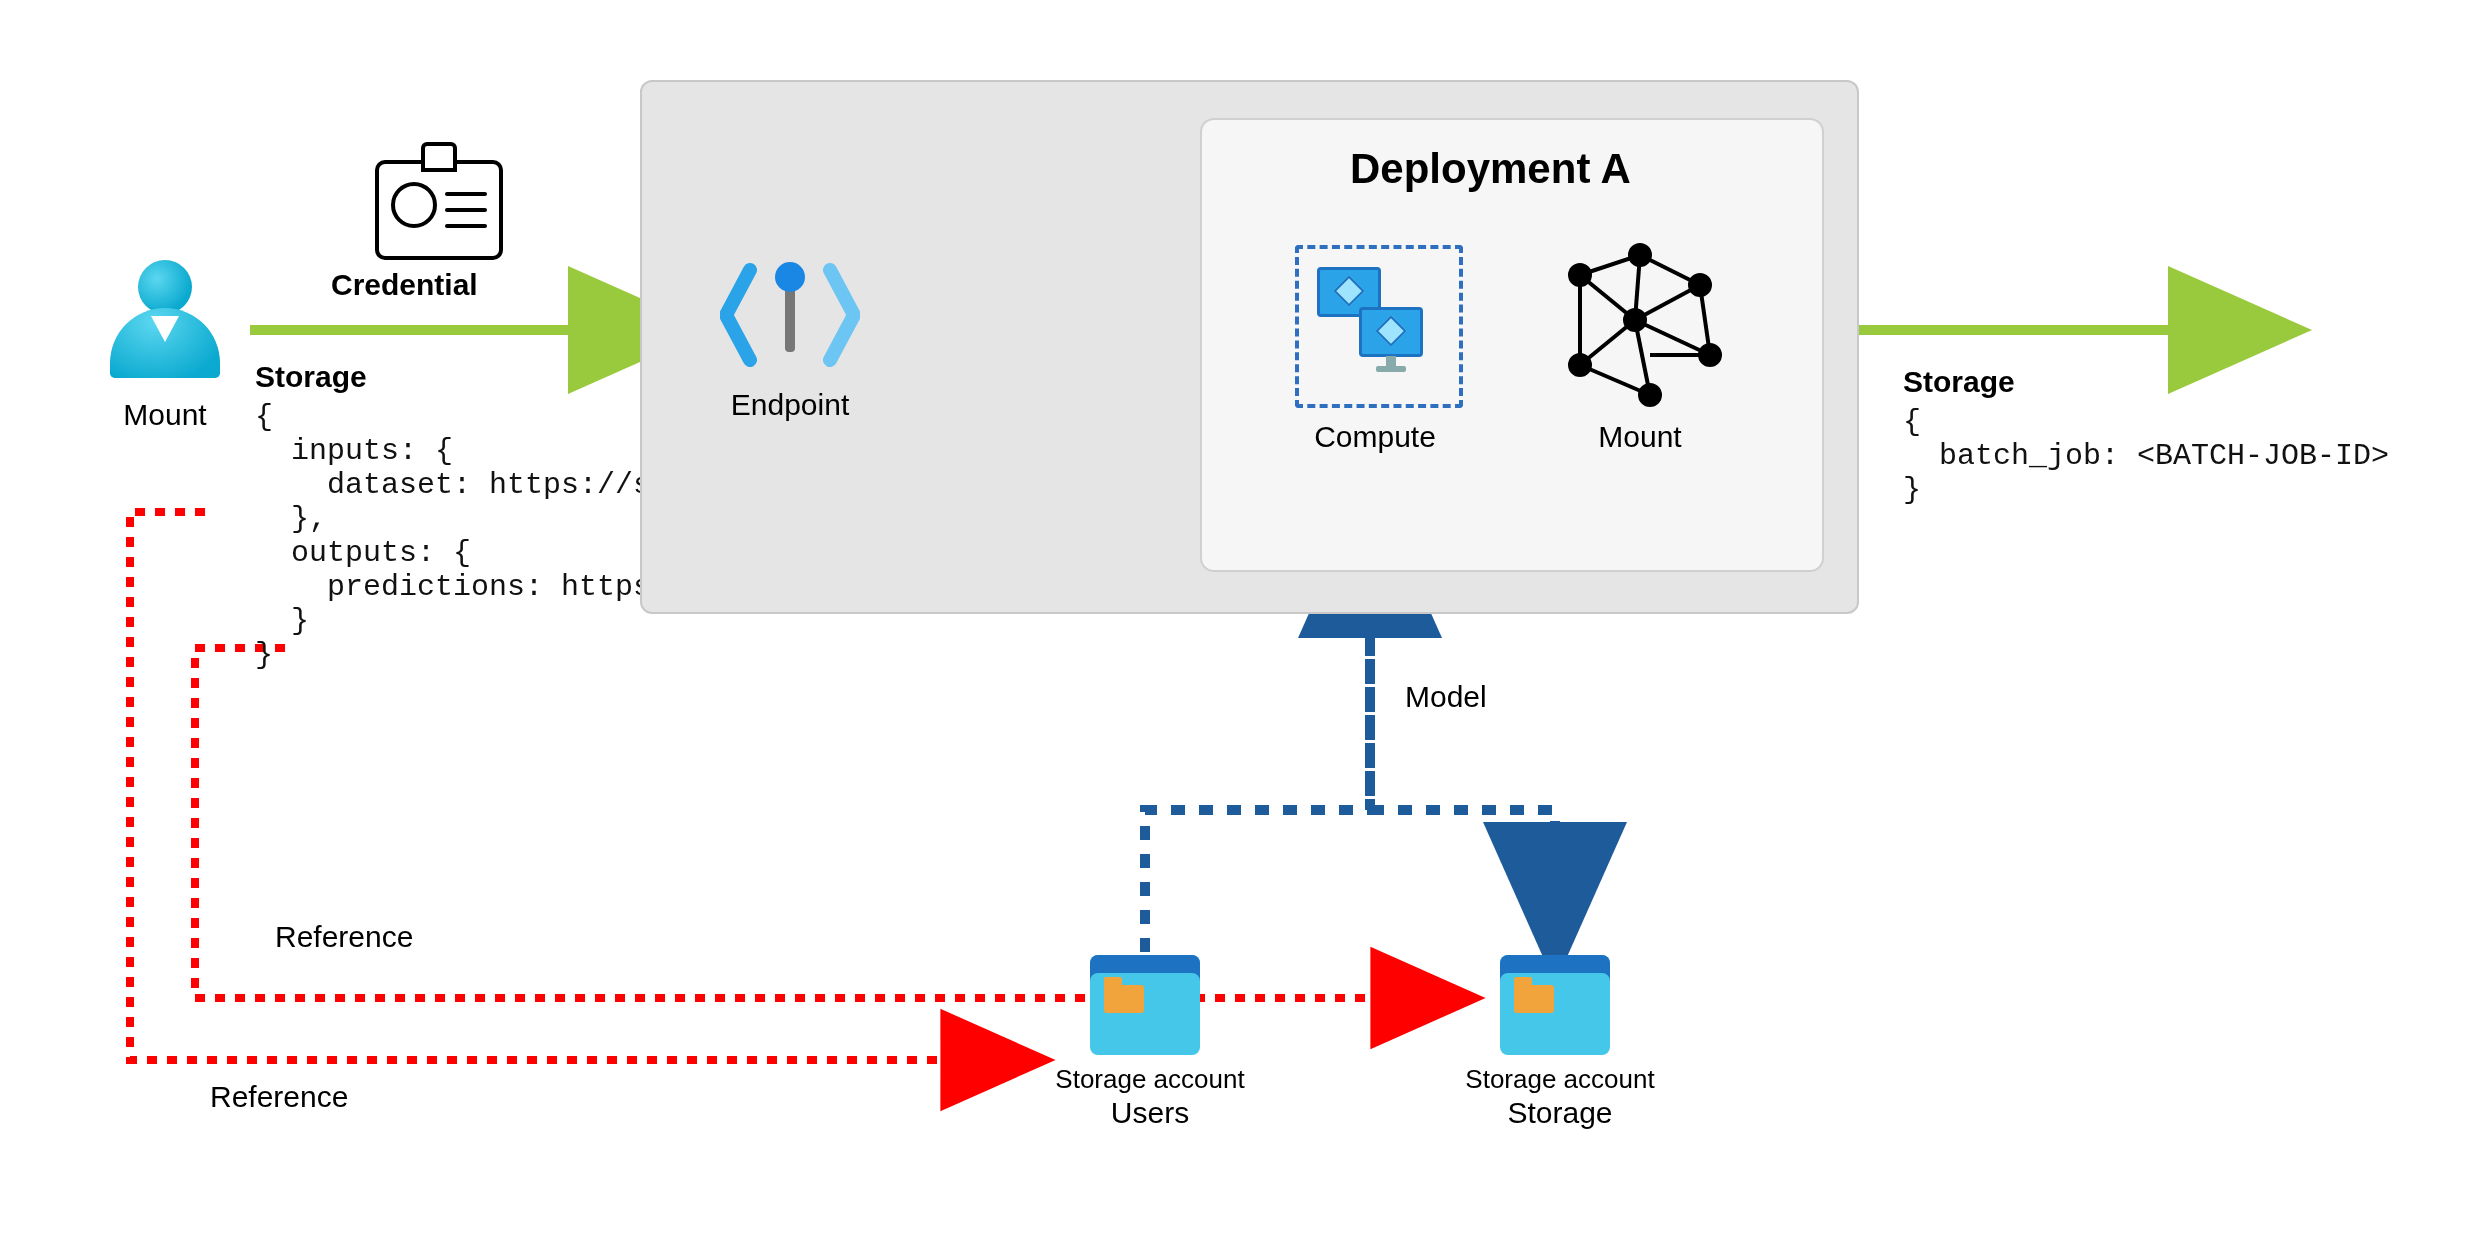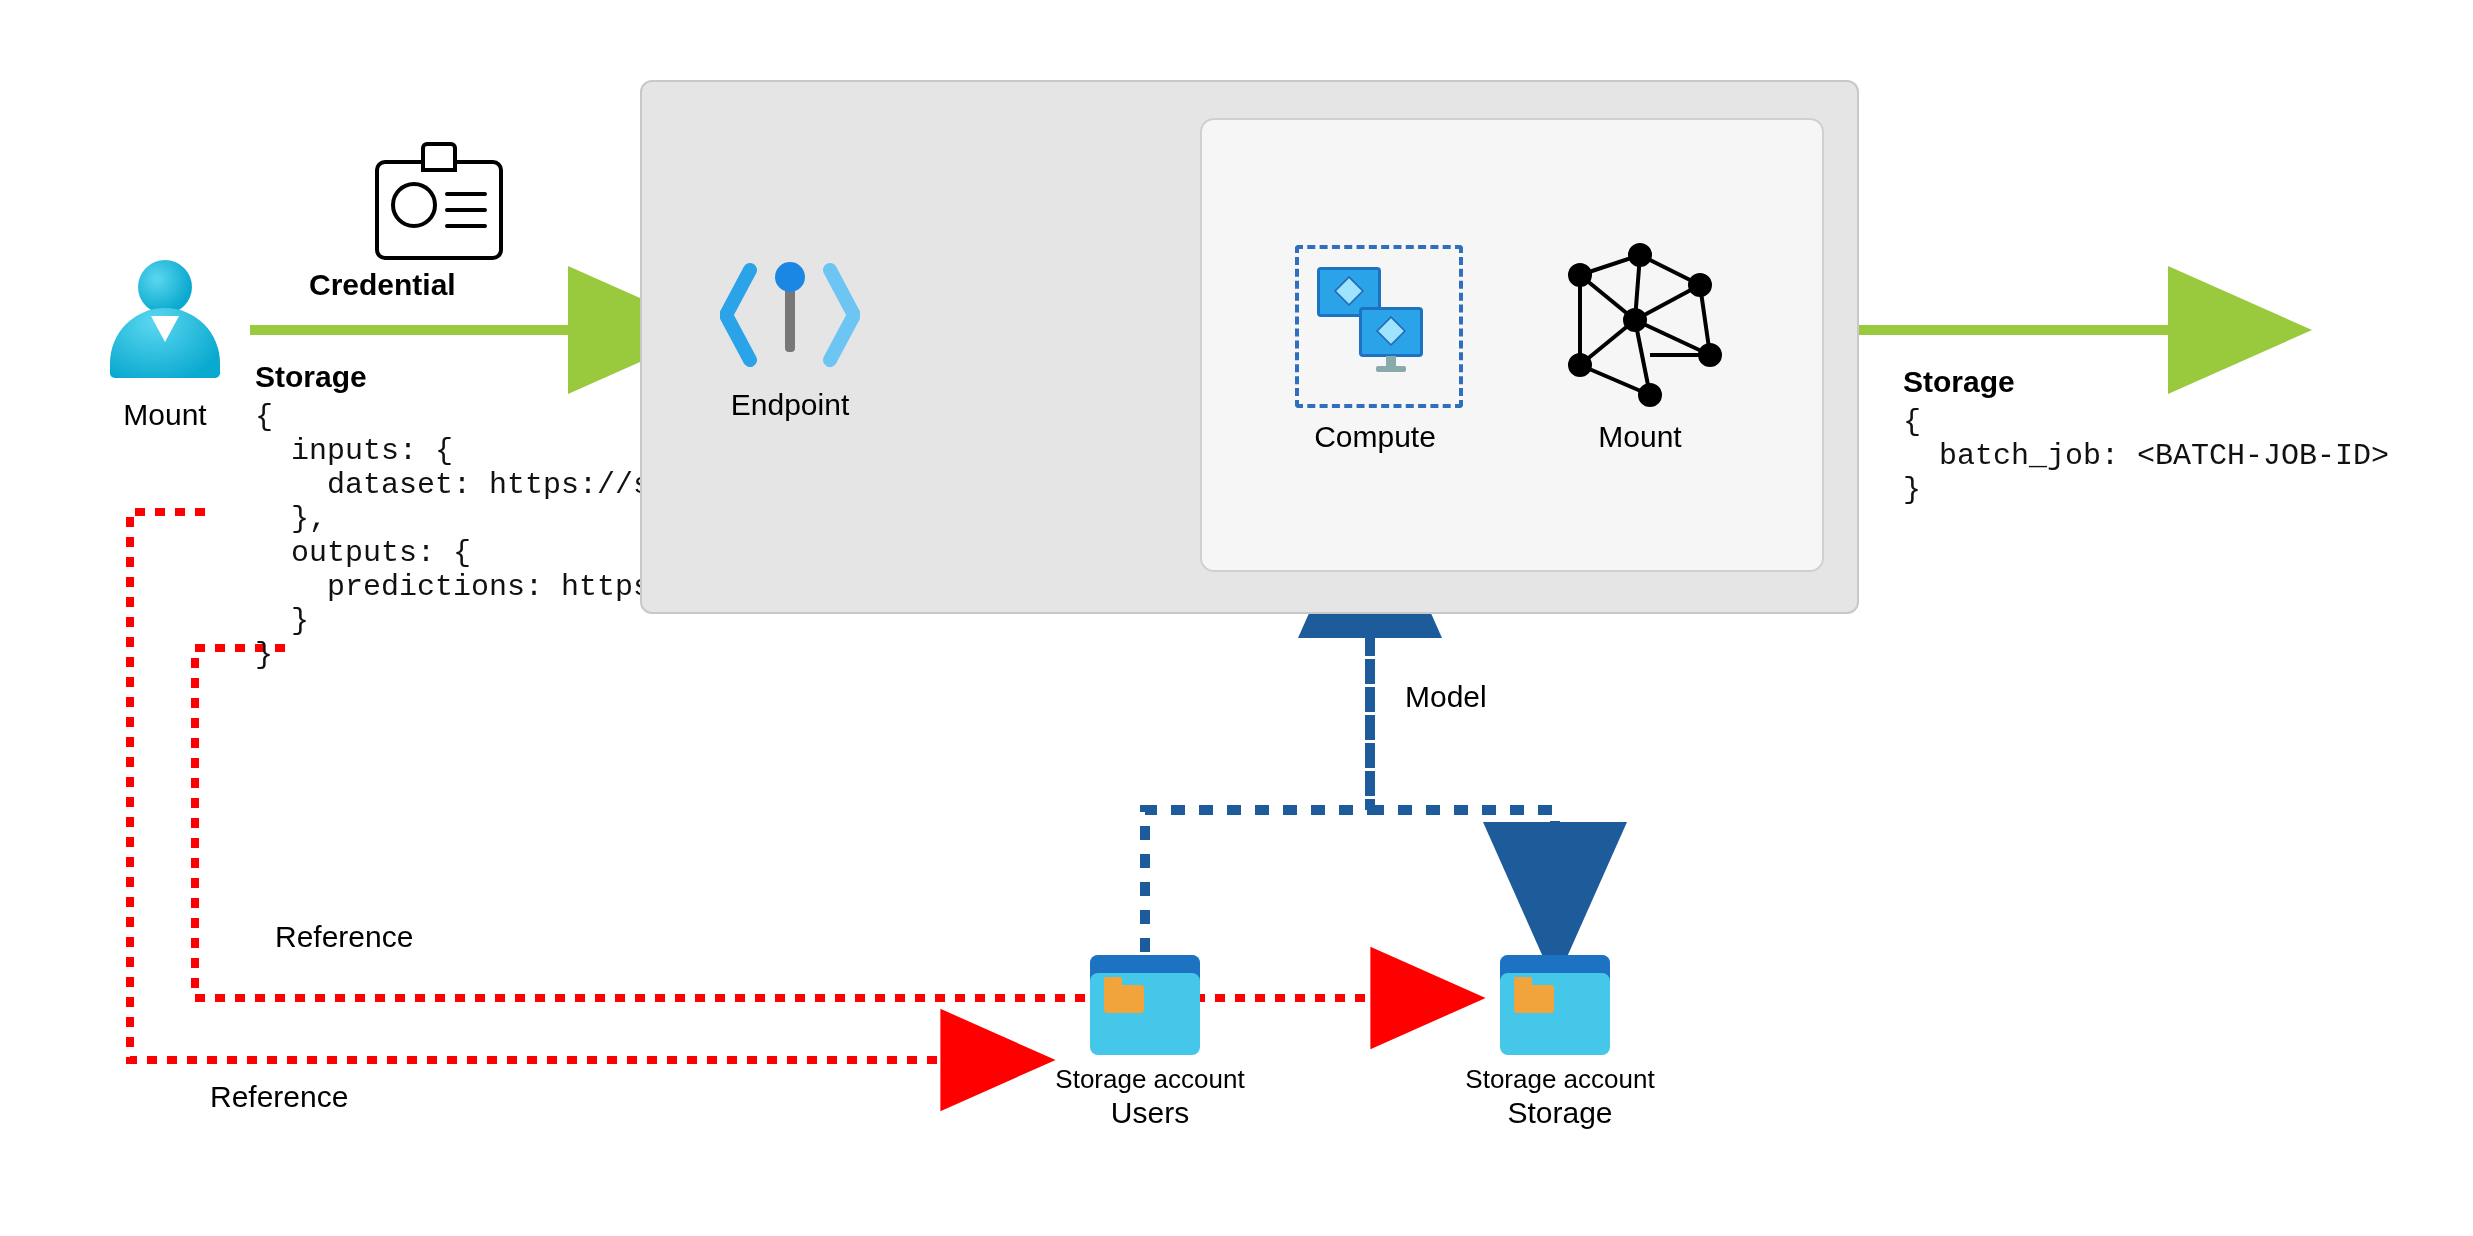--- a/index.html
+++ b/index.html
@@ -85,21 +85,21 @@
   </div>
   <div class="abs under" style="left:80px;top:398px;width:170px">Mount</div>
 
   <div class="abs cred" style="left:375px;top:160px">
     <div class="clip"></div>
     <div class="face"></div>
     <div class="line" style="top:28px;width:42px"></div>
     <div class="line" style="top:44px;width:42px"></div>
     <div class="line" style="top:60px;width:42px"></div>
   </div>
-  <div class="abs lbl bold" style="left:309px;top:268px">Credential</div>
+  <div class="abs lbl bold" style="left:331px;top:268px">Credential</div>
 
   <div class="abs lbl bold" style="left:255px;top:360px">Storage</div>
   <pre class="abs mono" style="left:255px;top:400px;margin:0">{
   inputs: {
     dataset: https://storage...
   },
   outputs: {
     predictions: https://storage...
   }
 }</pre>
@@ -110,20 +110,21 @@
     <svg width="140" height="130">
       <path d="M30 20 L6 65 L30 110" fill="none" stroke="#2aa3e8" stroke-width="14" stroke-linecap="round" stroke-linejoin="round"></path>
       <path d="M110 20 L134 65 L110 110" fill="none" stroke="#6cc5f2" stroke-width="14" stroke-linecap="round" stroke-linejoin="round"></path>
     </svg>
     <div class="ep-stick"></div>
     <div class="ep-ball"></div>
   </div>
   <div class="abs under" style="left:700px;top:388px;width:180px">Endpoint</div>
 
   <div class="abs panel-inner" style="left:1200px;top:118px;width:620px;height:450px"></div>
+  <div class="abs deploy-title" style="left:1350px;top:145px">Deployment A</div>
 
   <div class="abs dashed" style="left:1295px;top:245px;width:160px;height:155px">
     <div class="monitor" style="left:18px;top:18px">
         <div class="cube"></div>
       </div>
     <div class="monitor" style="left:60px;top:58px">
         <div class="cube"></div>
         <div class="stand"></div>
         <div class="base"></div>
       </div>

